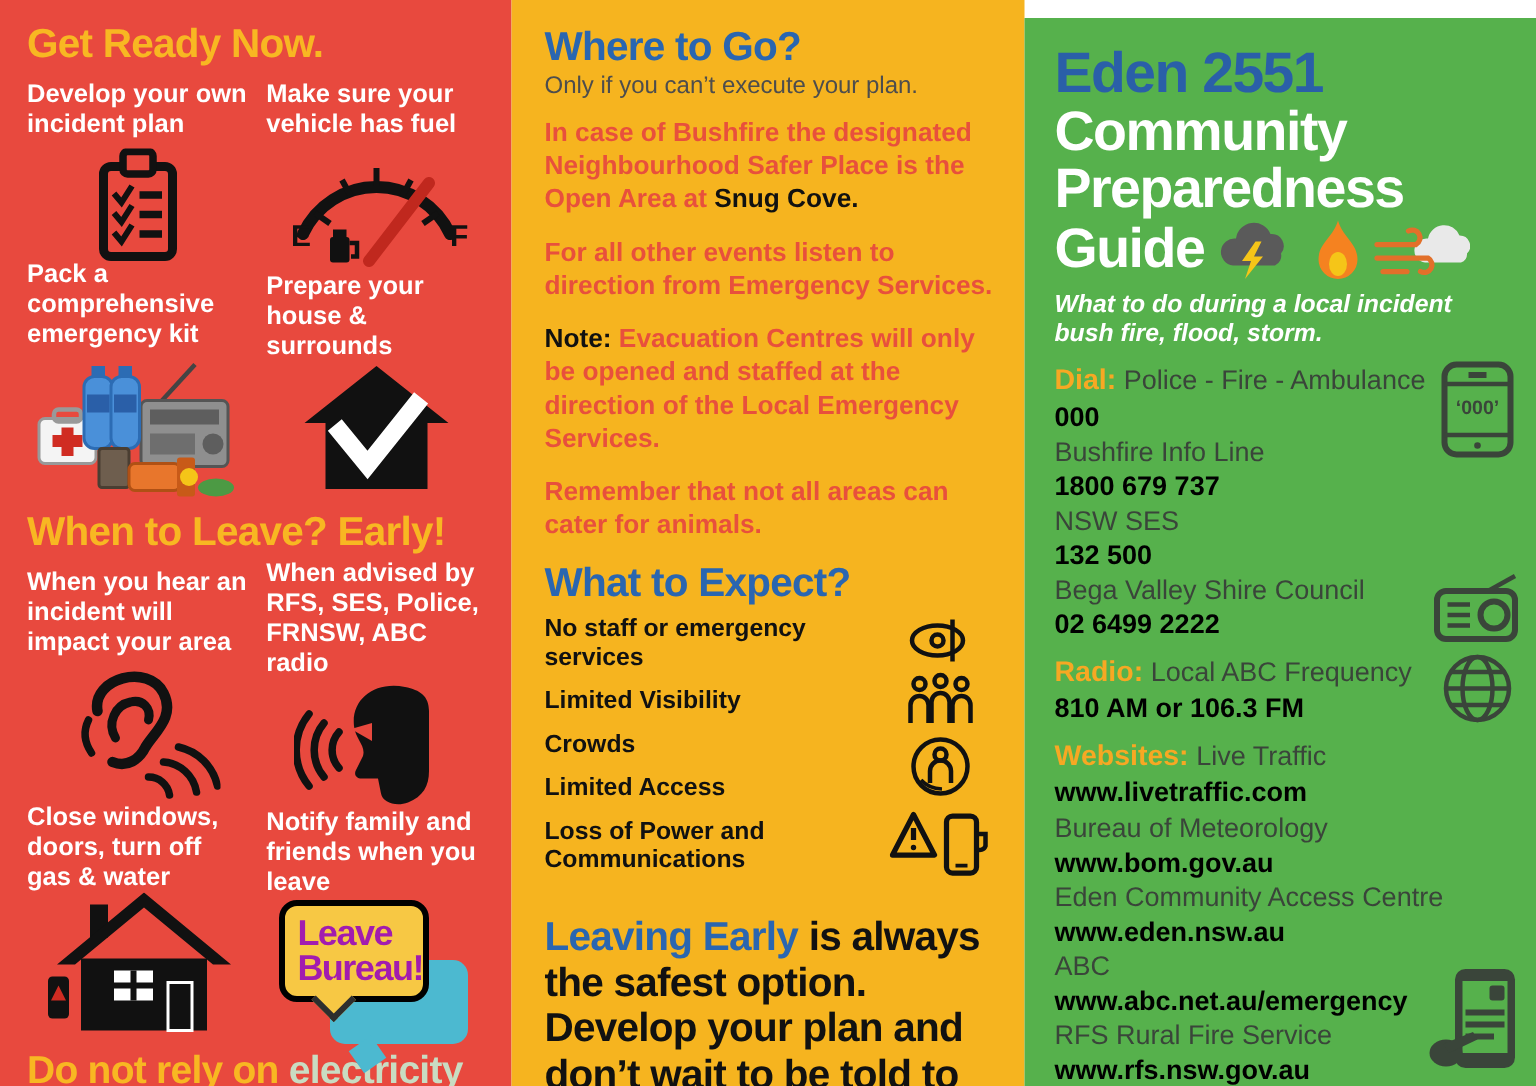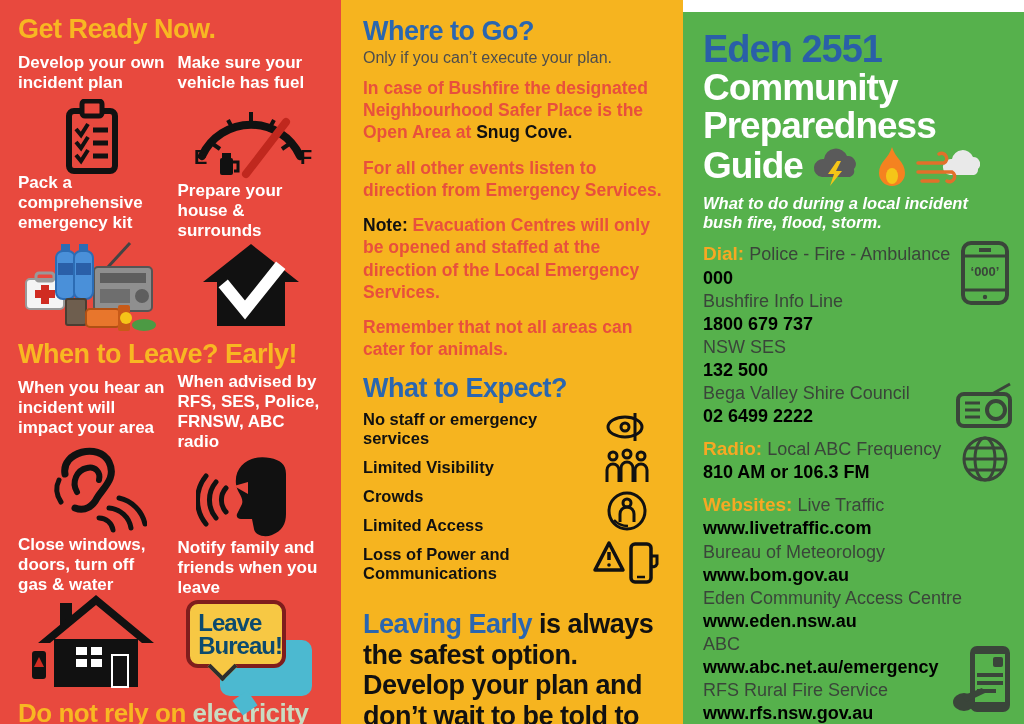--- a/index.html
+++ b/index.html
@@ -12,23 +12,23 @@
   .h-red { color:#F8B722; font-size:27px; font-weight:bold; letter-spacing:-0.5px; margin-bottom:8px; }
   .grid2 { display:grid; grid-template-columns:1fr 1fr; column-gap:12px; }
   .cell { display:flex; flex-direction:column;justify-content:center; }
   .cell .lbl { color:#fff; font-size:17px; font-weight:bold; line-height:1.18; }
   .cell .ic { display:flex; justify-content:center; align-items:center; flex:1; }
   .warn { font-size:26px; font-weight:bold; line-height:1.18; color:#F8B722; letter-spacing:-0.5px; }
   .warn .sage { color:#C9DCC2; }
   .bubble-wrap { position:relative; width:130px; height:108px; margin:2px auto 0; }
   .bubble-back { position:absolute; left:34px; top:40px; width:92px; height:56px; background:#4CB9D0; border-radius:10px; }
   .bubble-back::after { content:""; position:absolute; left:16px; bottom:-16px; width:18px; height:18px; background:#4CB9D0; transform:rotate(55deg); }
-  .bubble-front { position:absolute; left:0; top:0; width:100px; height:68px; background:#F7C844; border:4px solid #7f1d1d; border-radius:12px;
+  .bubble-front { position:absolute; left:0; top:0; width:100px; height:68px; background:#F7C844; border:4px solid #000000; border-radius:12px;
                   display:flex; flex-direction:column; justify-content:center; padding-left:8px;
-                  font-size:24px; font-weight:bold; color:#0c4a6e; line-height:0.98; letter-spacing:-1px; z-index:2; }
+                  font-size:24px; font-weight:bold; color:#a21caf; line-height:0.98; letter-spacing:-1px; z-index:2; }
   .bubble-front::after { content:""; position:absolute; left:22px; bottom:-13px; width:17px; height:17px; background:#F7C844;
                   border-right:4px solid #2e2e2e; border-bottom:4px solid #2e2e2e; transform:rotate(45deg); }
 
   
   .col-yellow { width:342px; height:724px; background:#F6B41F; padding:16px 20px 4px 22px; position:relative; }
   .h-blue { color:#2A66B0; font-size:27px; font-weight:bold; letter-spacing:-0.5px; }
   .sub-gray { color:#4D4D4D; font-size:16px; margin:2px 0 10px; }
   .p-red { color:#E8503C; font-size:17.5px; font-weight:bold; line-height:1.27; margin-bottom:13px; }
   .p-red .blk { color:#111; }
   .expect-wrap { display:flex; margin-top:6px; }

